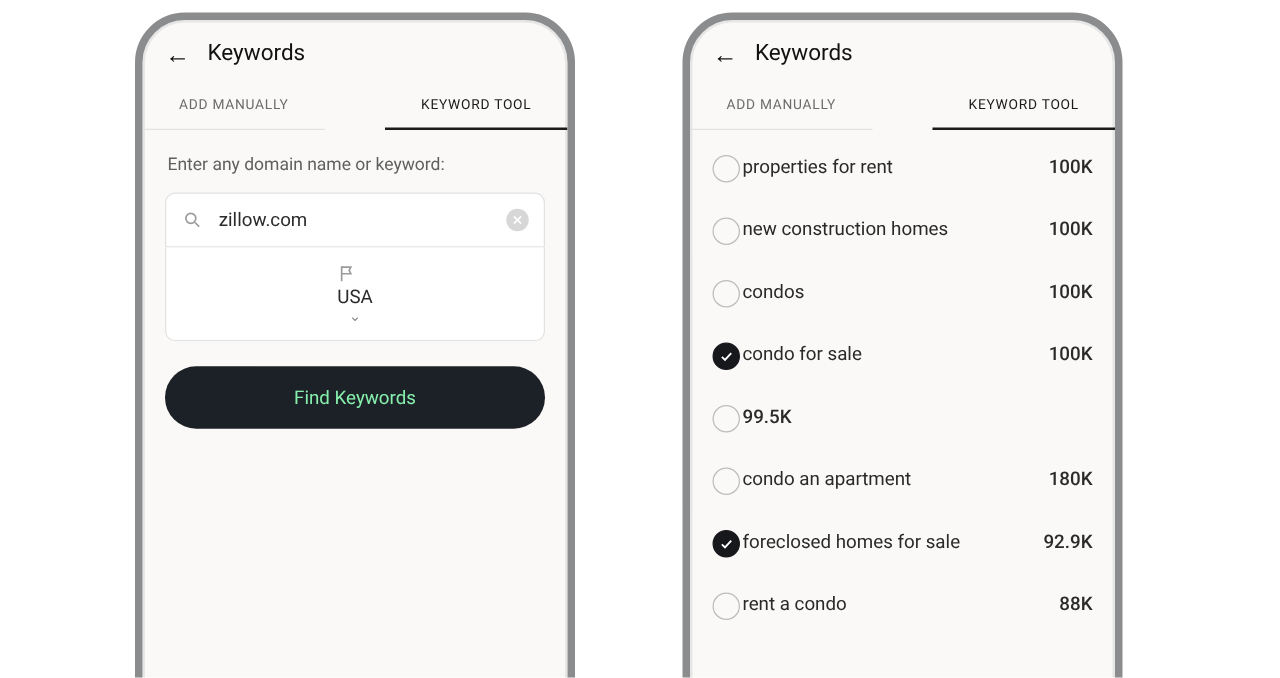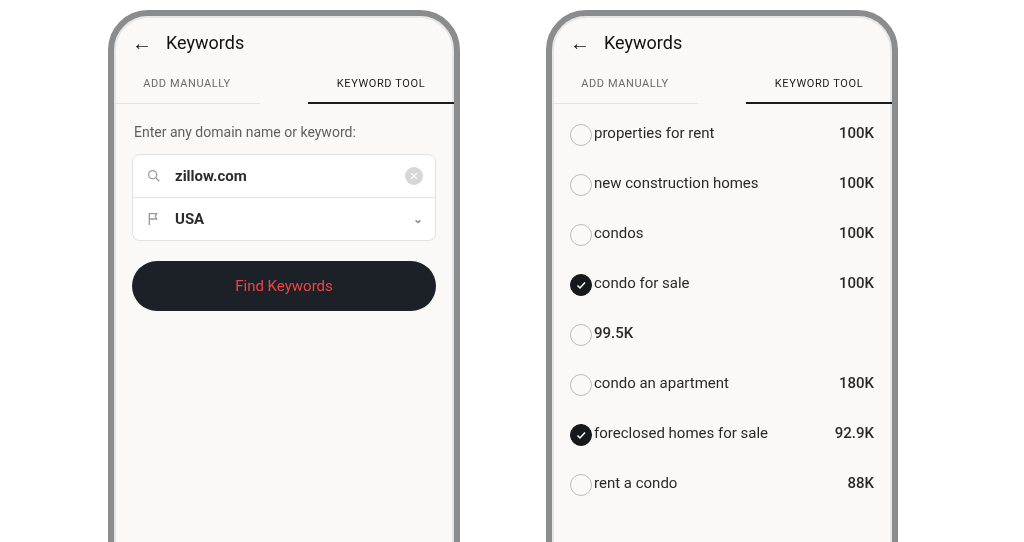--- a/index.html
+++ b/index.html
@@ -82,43 +82,42 @@
   }
   .field {
     display: flex;
     align-items: center;
     border: 1px solid #e2e2e2;
     border-radius: 8px;
     background: #ffffff;
     padding: 12px 12px;
     font-size: 15px;
     color: #222;
-    font-weight: bold;
-  }
-  .field + .field { border-top: none; border-top-left-radius:0; border-top-right-radius:0;}
+  }
+  .field + .field { border-top: none; border-top-left-radius:0; border-top-right-radius:0;flex-direction:column;}
   .field.first { border-bottom-left-radius:0; border-bottom-right-radius:0; }
   .field .ficon {
     width: 18px; height:18px;
     margin-right: 12px;
     color:#9b9b9b;
     display:flex; align-items:center; justify-content:center;
   }
   .field .ftext { flex:1; color:#2b2b2b; }
   .clear-dot {
     width:18px;height:18px;border-radius:50%;
     background:#d7d7d7;color:#fff;display:flex;align-items:center;justify-content:center;
     font-size:11px;
   }
   .chev {
     color:#8a8a8a;font-size:12px;
   }
   .cta {
     margin-top:20px;
     background:#1c2027;
-    color:#ef4444;
+    color:#86efac;
     text-align:center;
     font-size:15px;
     padding:16px 0;
     border-radius:28px;
   }
 
   
   .kw-list {
     margin-top: 6px;
   }

